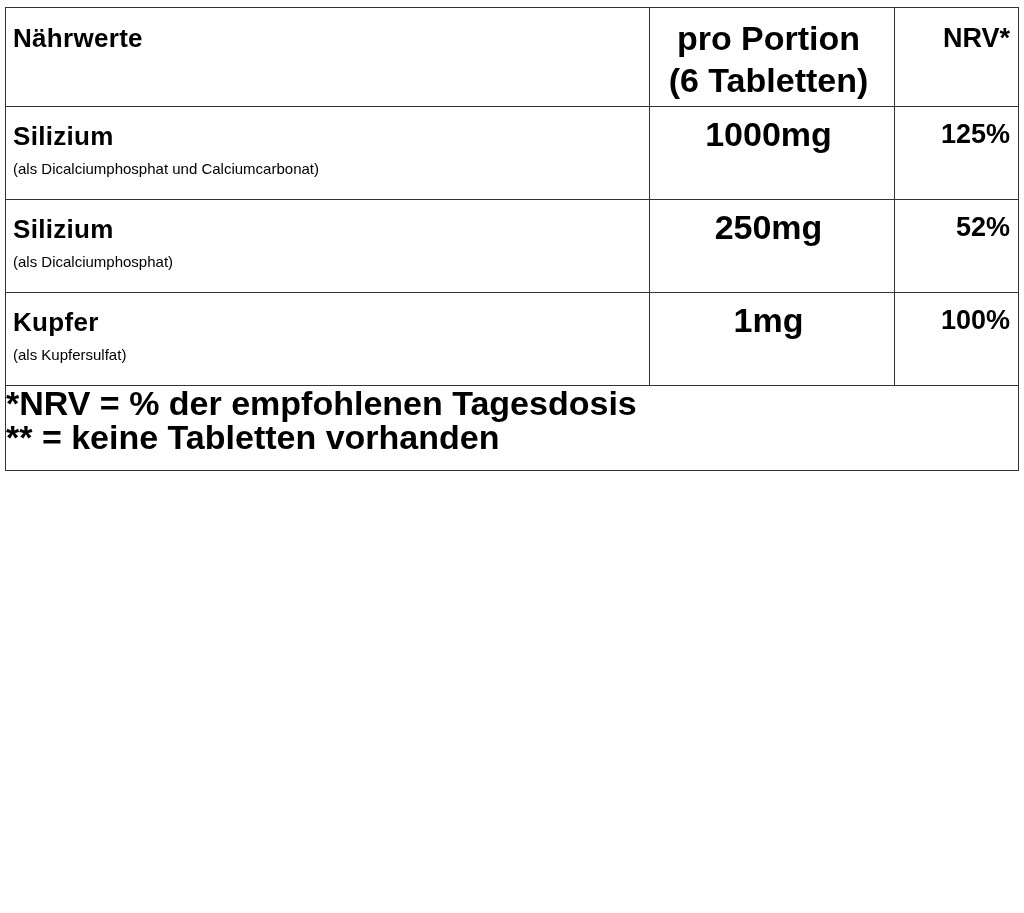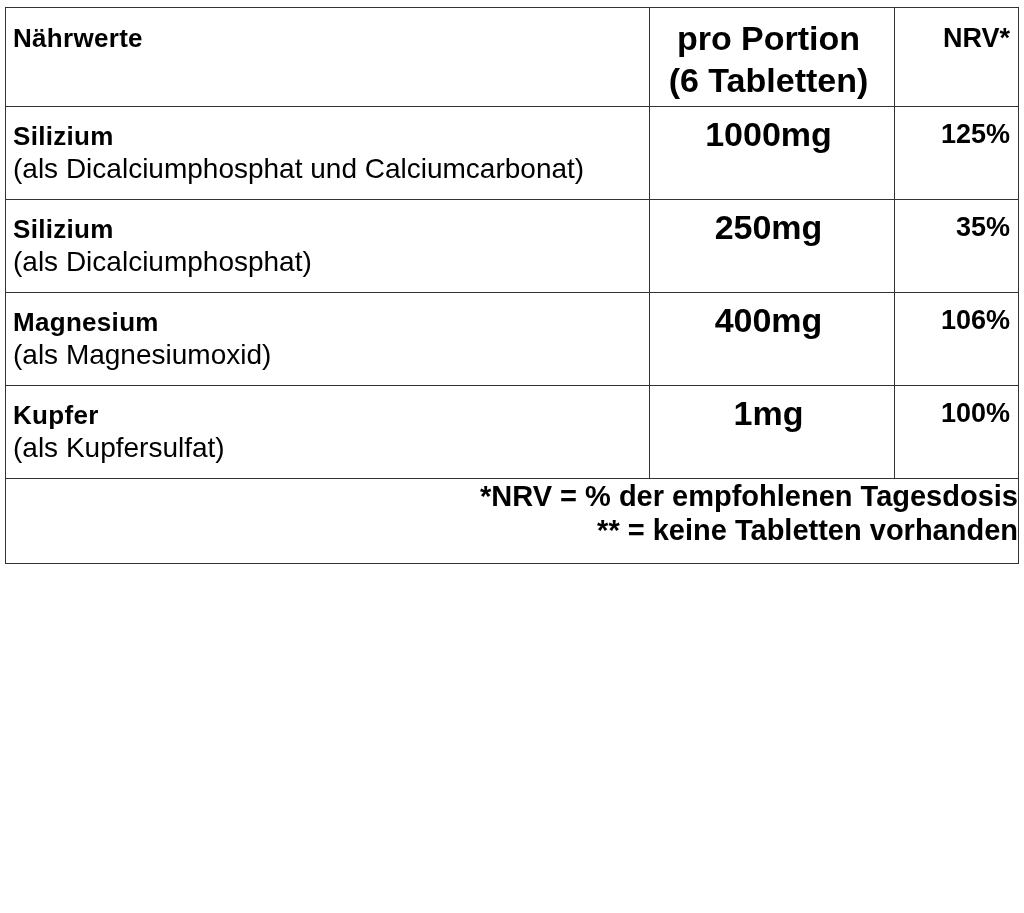--- a/index.html
+++ b/index.html
@@ -6,27 +6,27 @@
   body { width: 1024px; height: 913px; position: relative; overflow: hidden; font-family: "Liberation Sans", sans-serif; color: #000; }
   table.nut { position: absolute; left: 5px; top: 7px; width: 1013px; border-collapse: collapse; table-layout: fixed; }
   table.nut td { border: 1.5px solid #333; vertical-align: top; padding: 0; margin-left: 21px; }
   col.c1 { width: 644px; }
   col.c2 { width: 245px; }
   col.c3 { width: 124px; }
   .hdr td { height: 98px; }
   .row td { height: 92px; }
   .row.last td { height: 57px; }
   .name { font-weight: bold; font-size: 26px; padding: 13px 0 0 7px; line-height: 32px; letter-spacing: 0.3px; }
-  .sub { font-size: 28px; padding-left: 7px; line-height: 34px; }
+  .sub { font-size: 15px; padding-left: 7px; line-height: 34px; }
   .val { font-weight: bold; font-size: 34px; text-align: center; padding: 11px 7px 0 0; line-height: 32px; }
   .nrv { font-weight: bold; font-size: 27px; text-align: right; padding: 11px 8px 0 0; line-height: 32px; }
   .hdr .name { padding-top: 14px; }
   .hdr .val { padding-top: 14px; line-height: 42px; padding-top: 9px; }
   .hdr .nrv { padding-top: 14px; }
-  .foot td { height: 84px; text-align: right; vertical-align: middle; font-weight: bold; font-size: 29px; line-height: 34px; }
+  .foot td { height: 84px; text-align: left; vertical-align: middle; font-weight: bold; font-size: 34px; line-height: 34px; }
   .foot .l { display: block; }
 </style>
 </head>
 <body>
 
 <table class="nut">
   <colgroup>
       <col class="c1">
       <col class="c2">
       <col class="c3">
@@ -61,33 +61,21 @@
   </tr>
   <tr class="row">
     <td>
           <div class="name">Silizium</div>
           <div class="sub">(als Dicalciumphosphat)</div>
         </td>
     <td>
           <div class="val">250mg</div>
         </td>
     <td>
-          <div class="nrv">35%</div>
-        </td>
-  </tr>
-  <tr class="row">
-    <td>
-          <div class="name">Magnesium</div>
-          <div class="sub">(als Magnesiumoxid)</div>
-        </td>
-    <td>
-          <div class="val">400mg</div>
-        </td>
-    <td>
-          <div class="nrv">106%</div>
+          <div class="nrv">52%</div>
         </td>
   </tr>
   <tr class="row">
     <td>
           <div class="name">Kupfer</div>
           <div class="sub">(als Kupfersulfat)</div>
         </td>
     <td>
           <div class="val">1mg</div>
         </td>

